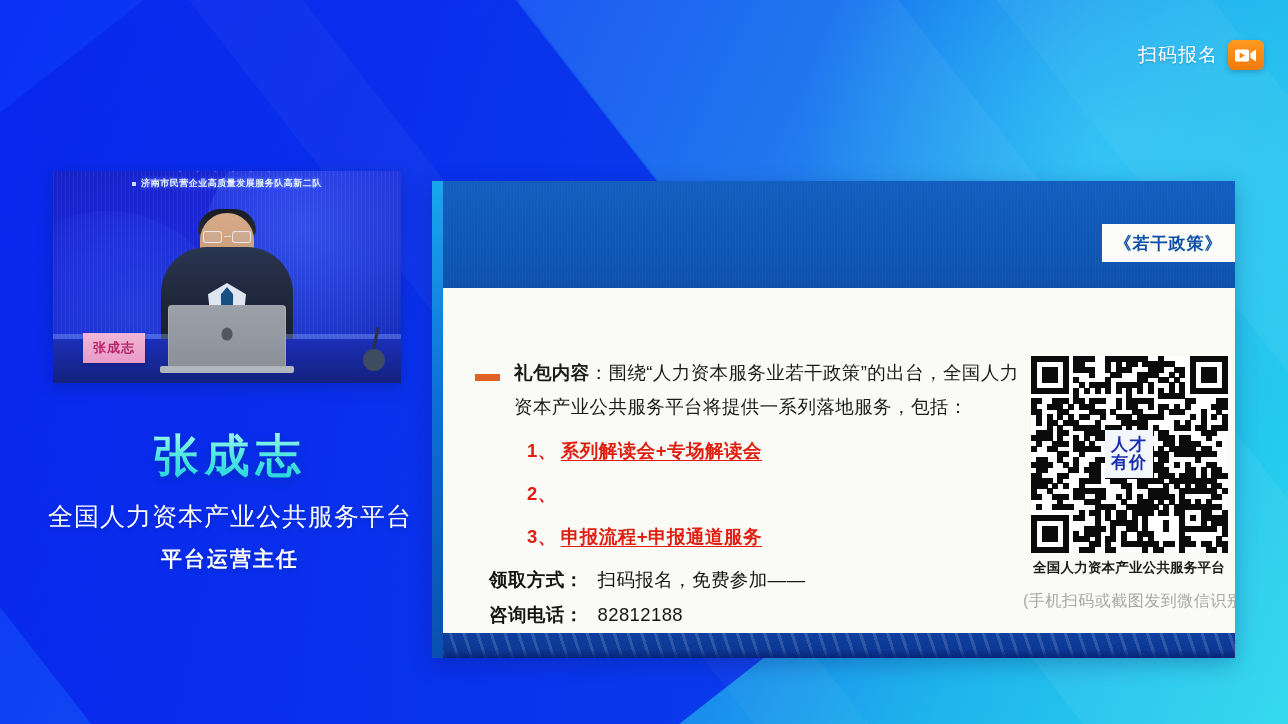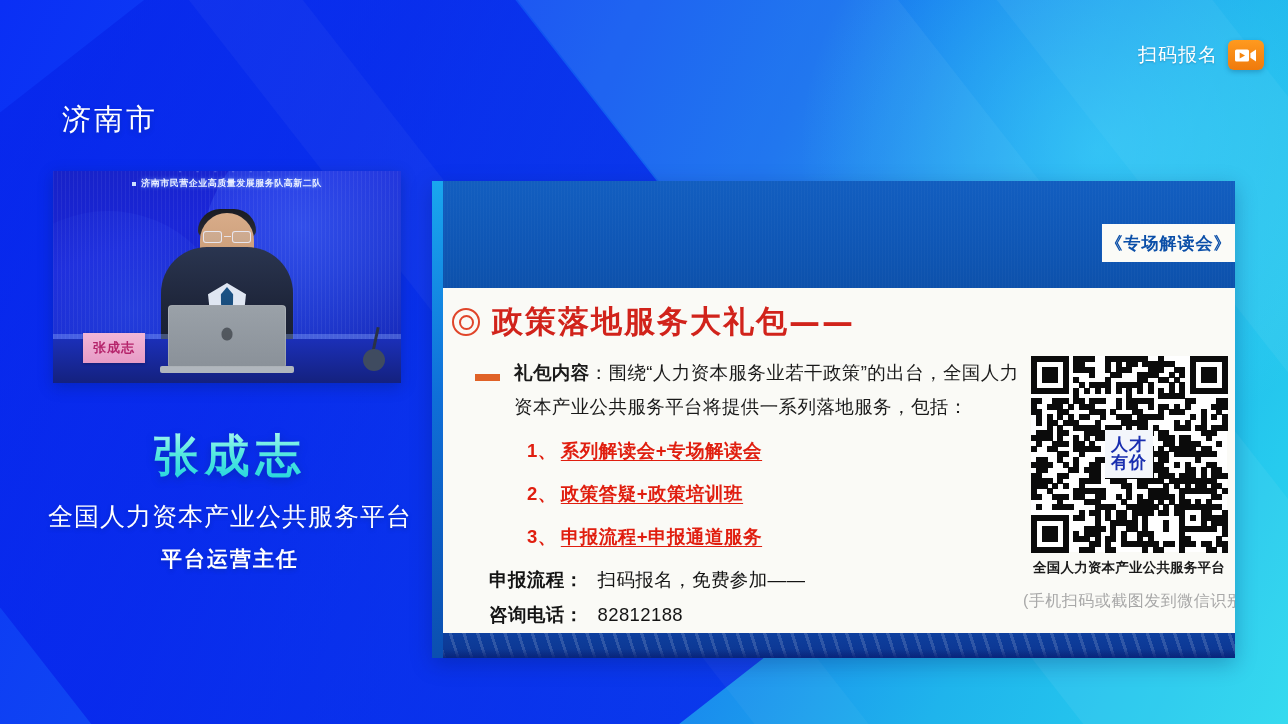--- a/index.html
+++ b/index.html
@@ -361,21 +361,20 @@
   <span class="live-icon">
     <svg width="22" height="15" viewBox="0 0 22 15">
       <rect x="0" y="1.5" width="14" height="12" rx="1.6" fill="#ffffff"></rect>
       <path d="M15.4 5.2 L21 1.6 L21 13.4 L15.4 9.8 Z" fill="#ffffff"></path>
       <path d="M4.7 4.6 L10 7.5 L4.7 10.4 Z" fill="#f5850e"></path>
     </svg>
   </span>
 </div>
 
 <div id="headline">
-  <span class="hl-pre">济南市</span>
 </div>
 
 <div id="video-panel">
   <div class="vp-backdrop"></div>
   <div class="vp-arc1"></div>
   <div class="vp-arc2"></div>
   <div class="vp-led"></div>
   <div class="vp-banner-ghost">▪ ▪ ▪ ▪ ▪ ▪</div>
   <div class="vp-banner-text">
     <span class="dot"></span><span>济南市民营企业高质量发展服务队高新二队</span>
@@ -406,54 +405,47 @@
   <div id="speaker-name">张成志</div>
   <div id="speaker-org">全国人力资本产业公共服务平台</div>
   <div id="speaker-role">平台运营主任</div>
 </div>
 
 <div id="slide">
   <div class="slide-header"></div>
   <div class="slide-header-accent"></div>
 
   <div id="slide-tabs">
-    <div class="slide-tab inactive">《专场解读会》</div>
+    <div class="slide-tab inactive">《若干政策》</div>
   </div>
 
   <div class="slide-body">
-    <div id="slide-title">
-      <span class="title-ring">
-          <i></i>
-        </span>
-      <span class="txt">政策落地服务大礼包——</span>
-    </div>
 
     <div id="content-col">
       <div class="para-row">
         <span class="dash-bullet"></span>
         <p id="gift-paragraph"><b>礼包内容</b><span>：围绕“人力资本服务业若干政策”的出台，全国人力资本产业公共服务平台将提供一系列落地服务，包括：</span></p>
       </div>
 
       <ul id="gift-list">
         <li>
           <span class="num">1、</span>
           <span class="txt">系列解读会+专场解读会</span>
         </li>
         <li>
           <span class="num">2、</span>
-          <span class="txt">政策答疑+政策培训班</span>
         </li>
         <li>
           <span class="num">3、</span>
           <span class="txt">申报流程+申报通道服务</span>
         </li>
       </ul>
 
       <div class="info-row">
-        <span class="k">申报流程：</span>
+        <span class="k">领取方式：</span>
         <span class="v">扫码报名，免费参加——</span>
       </div>
       <div class="info-row">
         <span class="k">咨询电话：</span>
         <span class="v">82812188</span>
       </div>
     </div>
 
     <div id="qr-block">
       <div id="qr-canvas">

